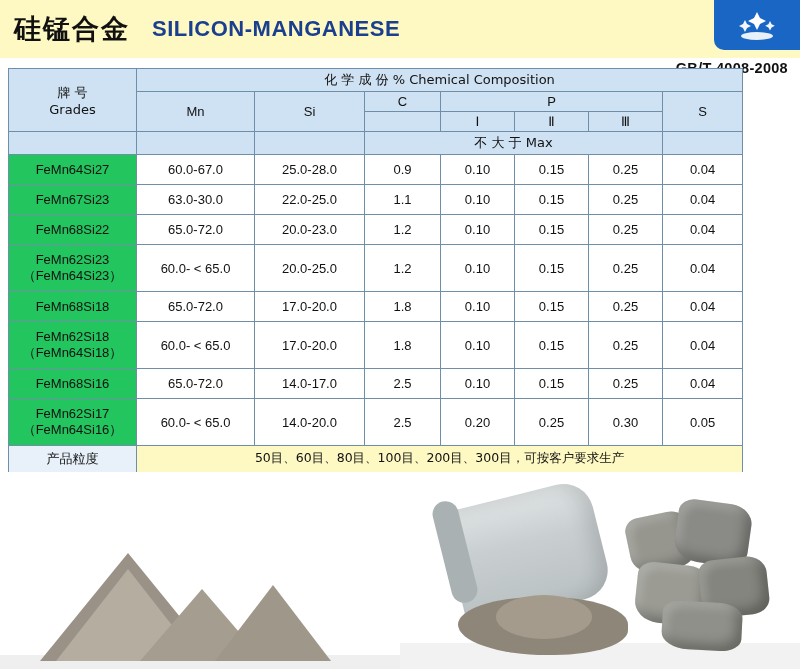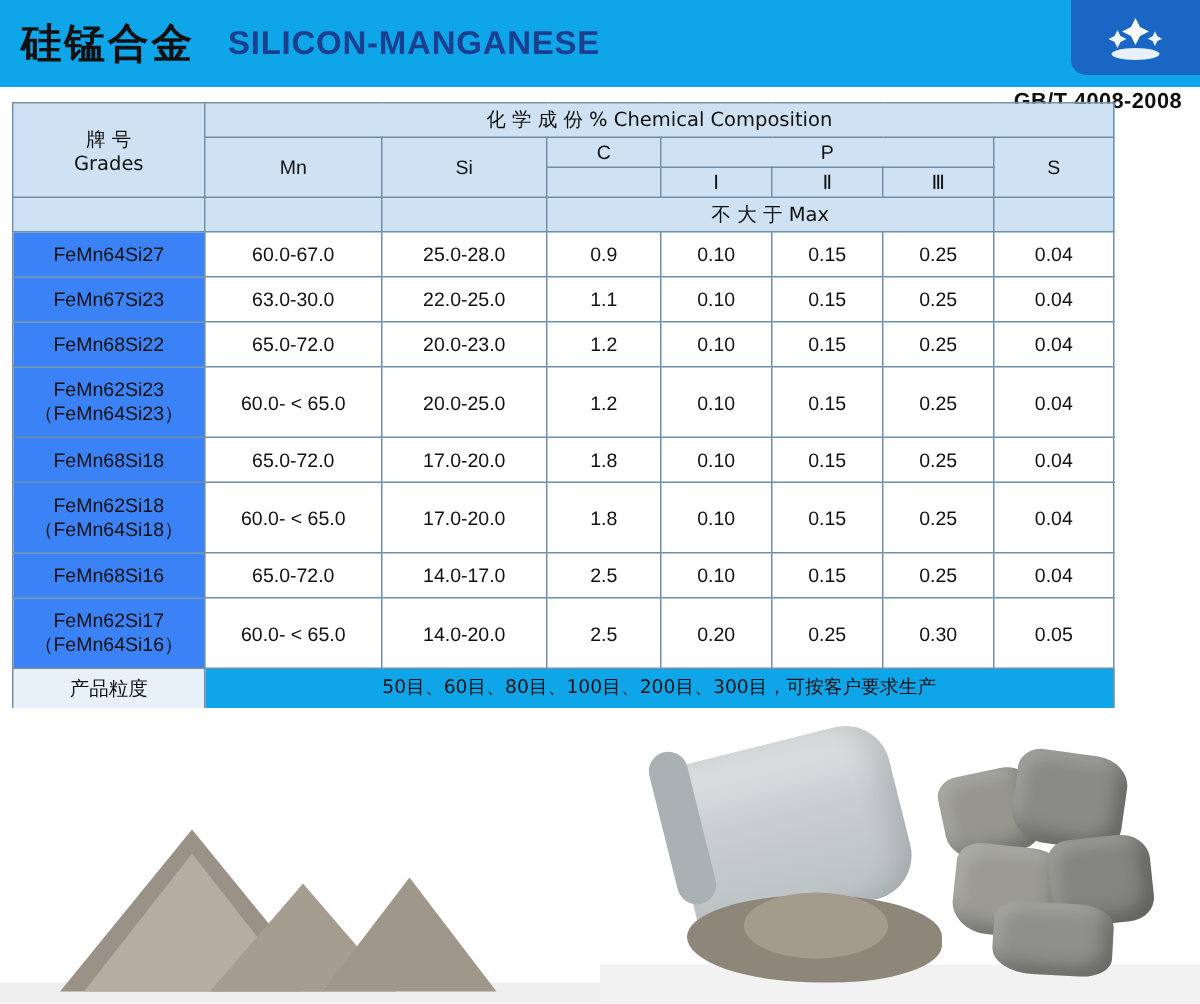--- a/index.html
+++ b/index.html
@@ -9,21 +9,21 @@
     font-family:"Liberation Sans", sans-serif;
     color:#111;
     overflow:hidden;
   }
   .page{position:relative;width:800px;height:669px;}
 
   
   .header{
     position:relative;
     height:58px;
-    background:#0ea5e9;
+    background:#fef9c3;
     display:flex;
     align-items:center;
     padding-left:14px;
     box-sizing:border-box;
   }
   .title-cn{
     font-size:27px;
     font-weight:bold;
     letter-spacing:2px;
     color:#111;
@@ -77,34 +77,34 @@
     padding:2px 2px;
     color:#111;
   }
   thead th{
     background:#cfe2f3;
     font-weight:normal;
   }
   .hdr-cn{font-family:"DejaVu Sans",sans-serif;}
   tbody td{background:#ffffff;}
   tbody tr td:first-child{
-    background:#3b82f6;
+    background:#22c55e;
     font-size:13px;
   }
   tbody tr.tall td{height:42px;}
   tbody tr.short td{height:25px;}
   .grade2{line-height:1.35;}
   .footer-label{
     background:#e8f1fa !important;
     font-size:12.5px;
     line-height:1.4;
     font-family:Liberation Serif, serif;
   }
   .footer-val{
-    background:#0ea5e9;
+    background:#fef9c3;
     font-size:12.5px;
     line-height:1.65;
     text-align:center;
     font-family:"DejaVu Sans",sans-serif;
   }
   .col-grade{width:128px;}
   .col-mn{width:118px;}
   .col-si{width:110px;}
   .col-c{width:76px;}
   .col-p{width:74px;}

